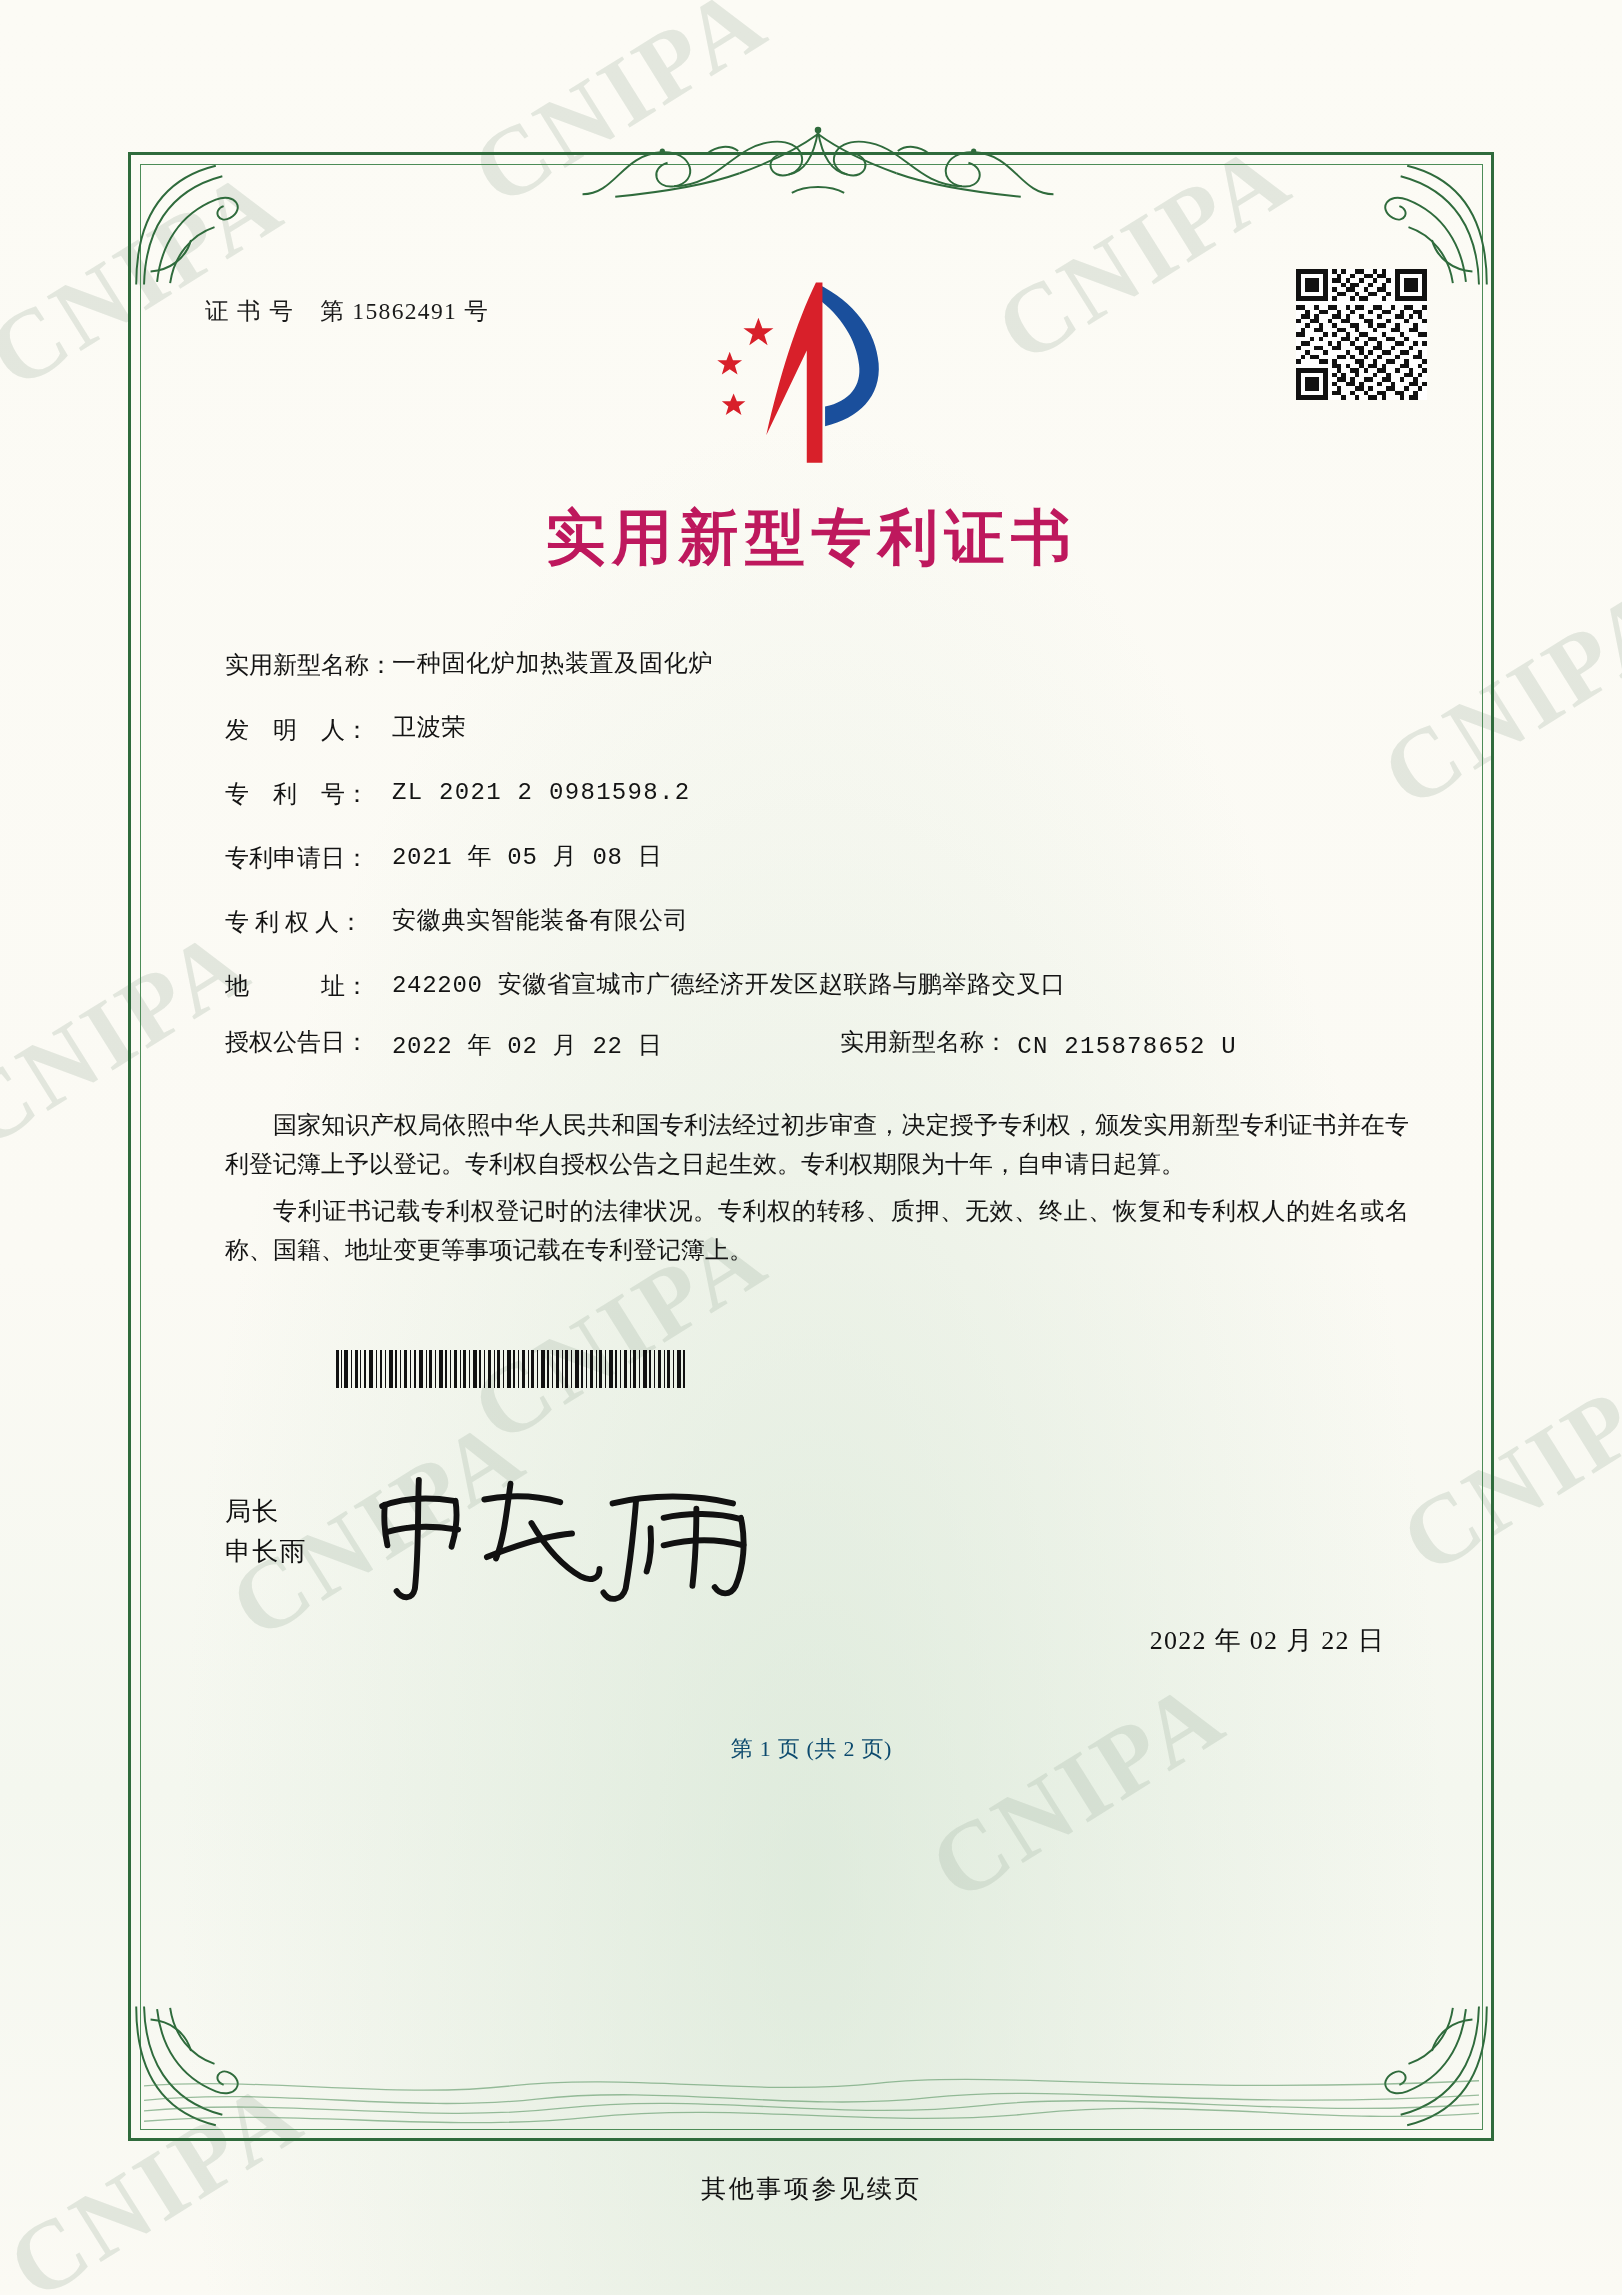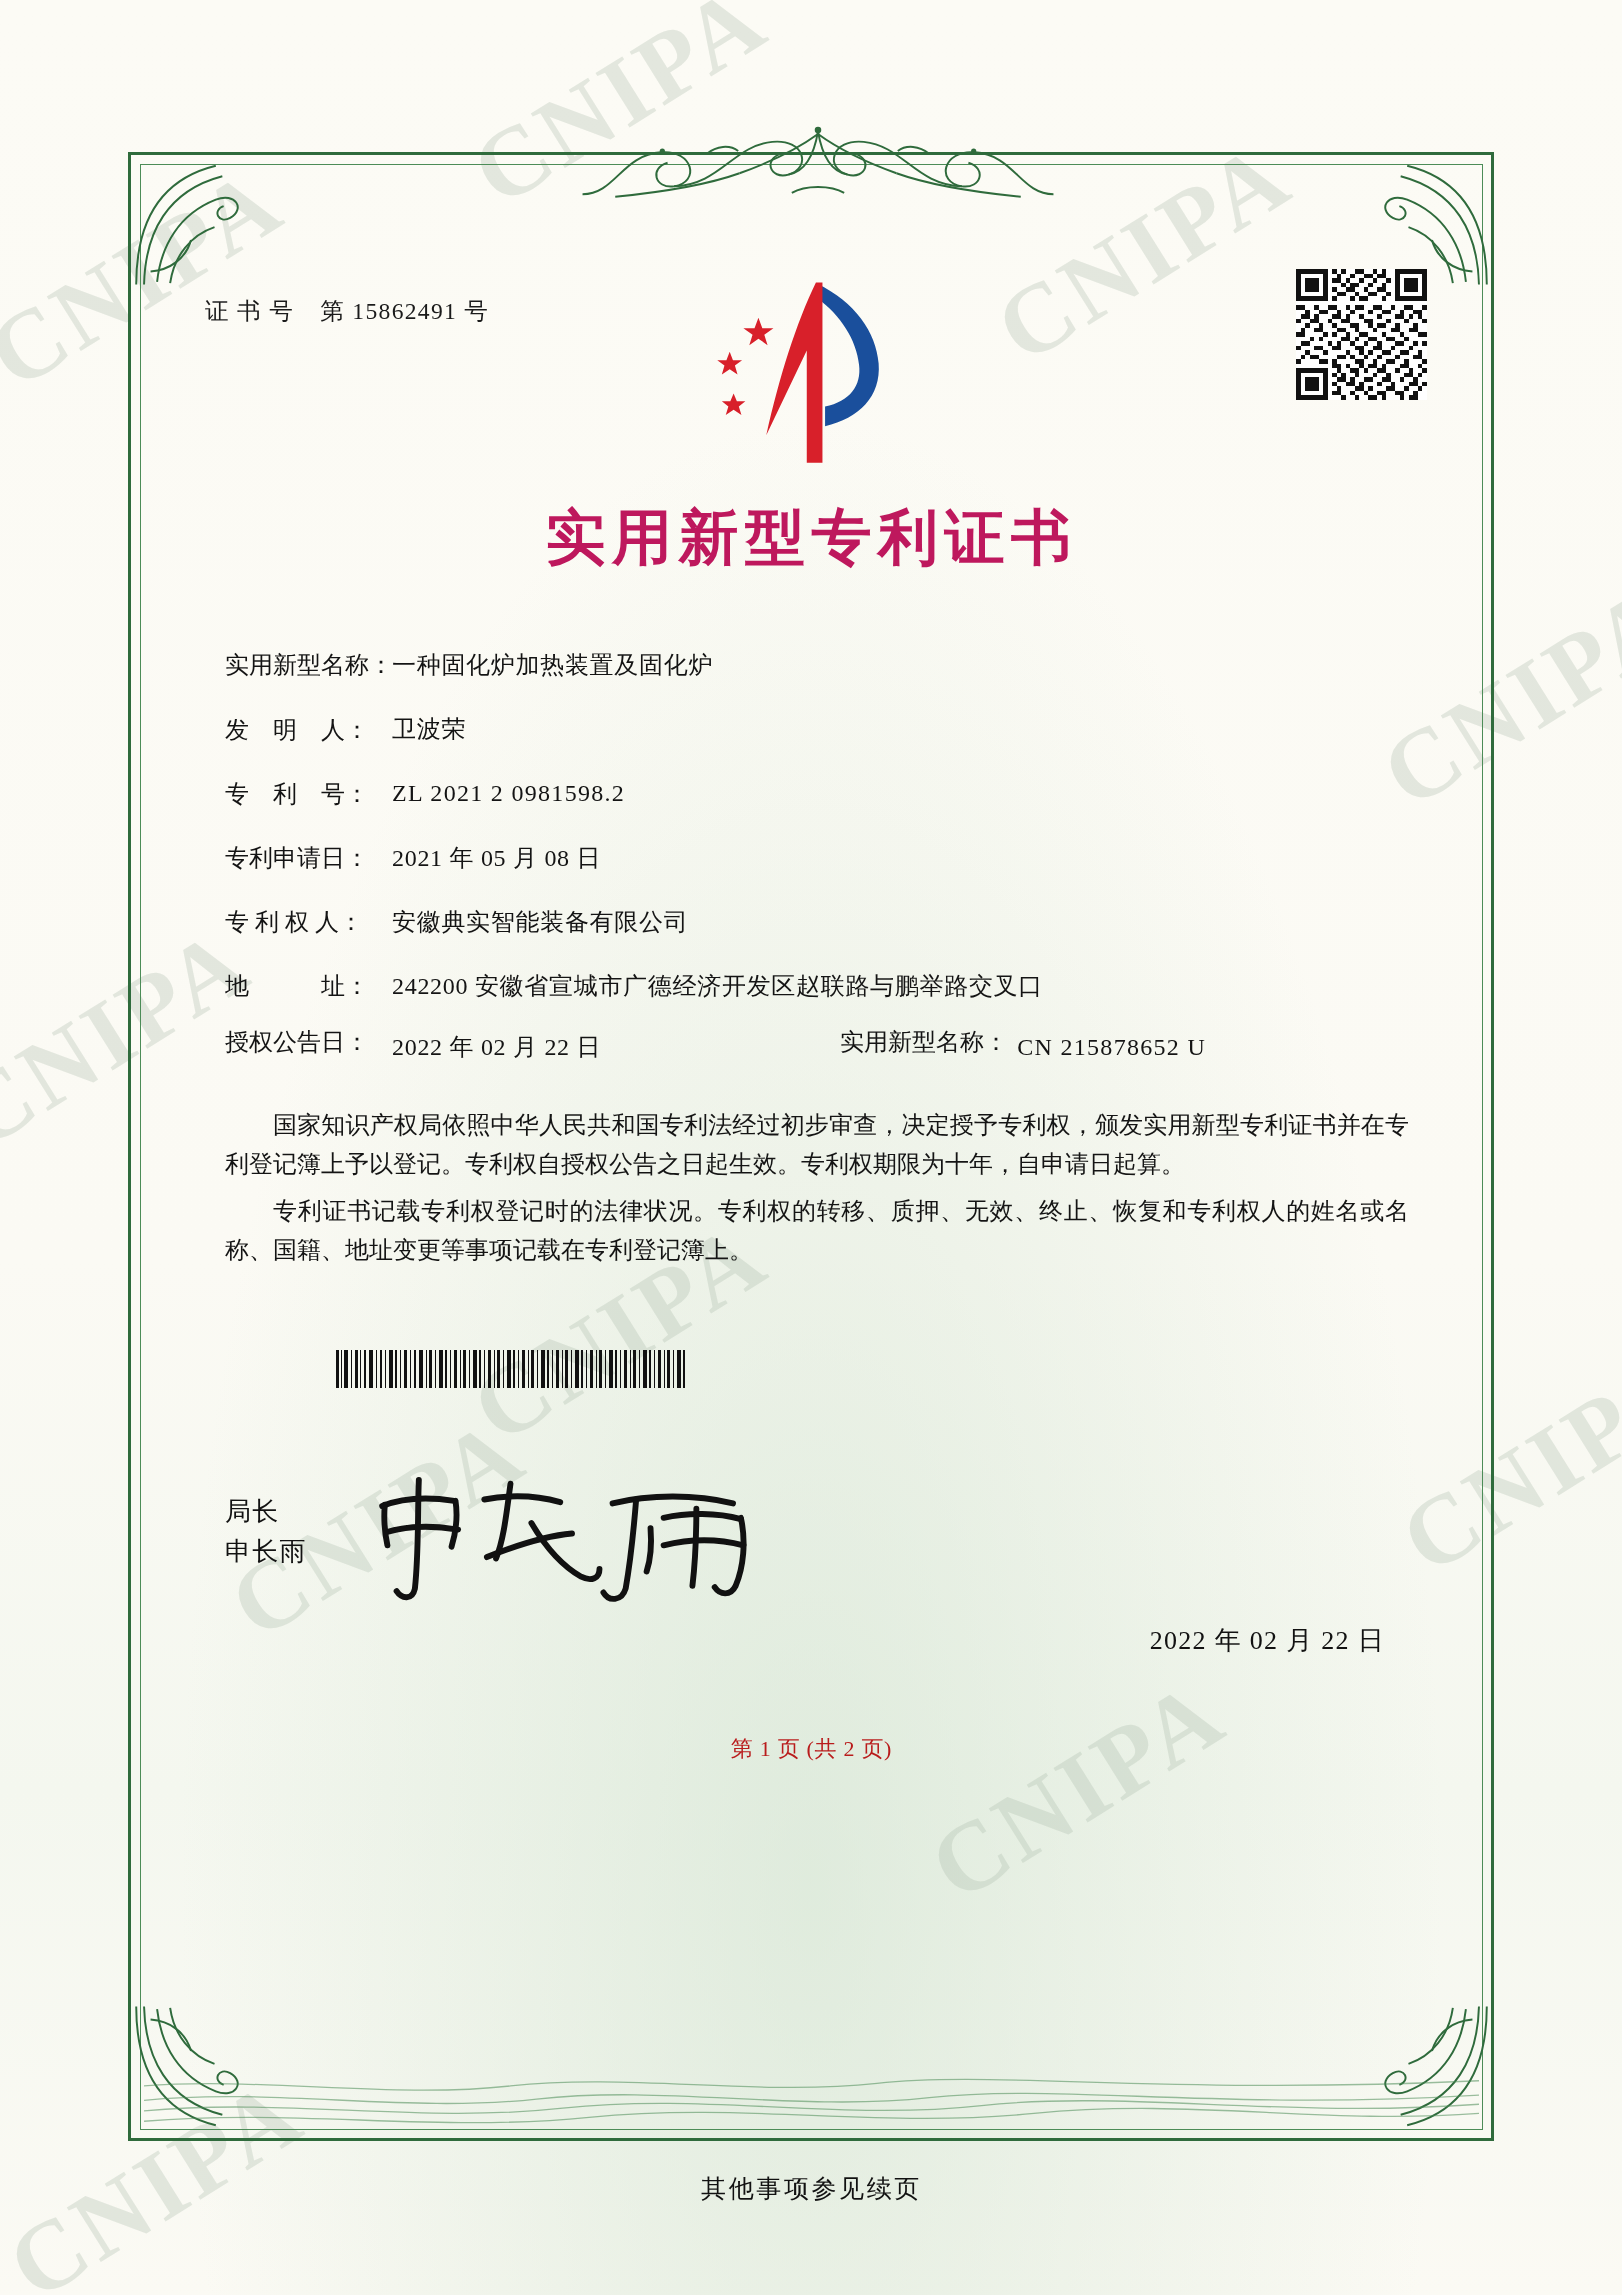--- a/index.html
+++ b/index.html
@@ -164,20 +164,21 @@
   .field-label {
     width: 167px;
     flex: 0 0 167px;
     letter-spacing: 0px;
     white-space: nowrap;
   }
   .field-value {
     flex: 1;
     letter-spacing: 0.7px;
     line-height: 1.45;
+    font-family: Liberation Mono, monospace;
   }
   .field-value.mono { letter-spacing: 1.3px; }
 
   .row-two {
     display: flex;
     align-items: flex-start;
     margin-bottom: 26px;
   }
   .row-two .left { display:flex; width: 615px; }
   .row-two .right { display:flex; }
@@ -235,21 +236,21 @@
     color: #121212;
   }
 
   .page-num {
     position: absolute;
     left: 0;
     right: 0;
     top: 1570px;
     text-align: center;
     font-size: 22px;
-    color: #b91c1c;
+    color: #0c4a6e;
     letter-spacing: 0.7px;
   }
 
   .footer-note {
     position: absolute;
     left: 0;
     right: 0;
     top: 2172px;
     text-align: center;
     font-size: 25px;

